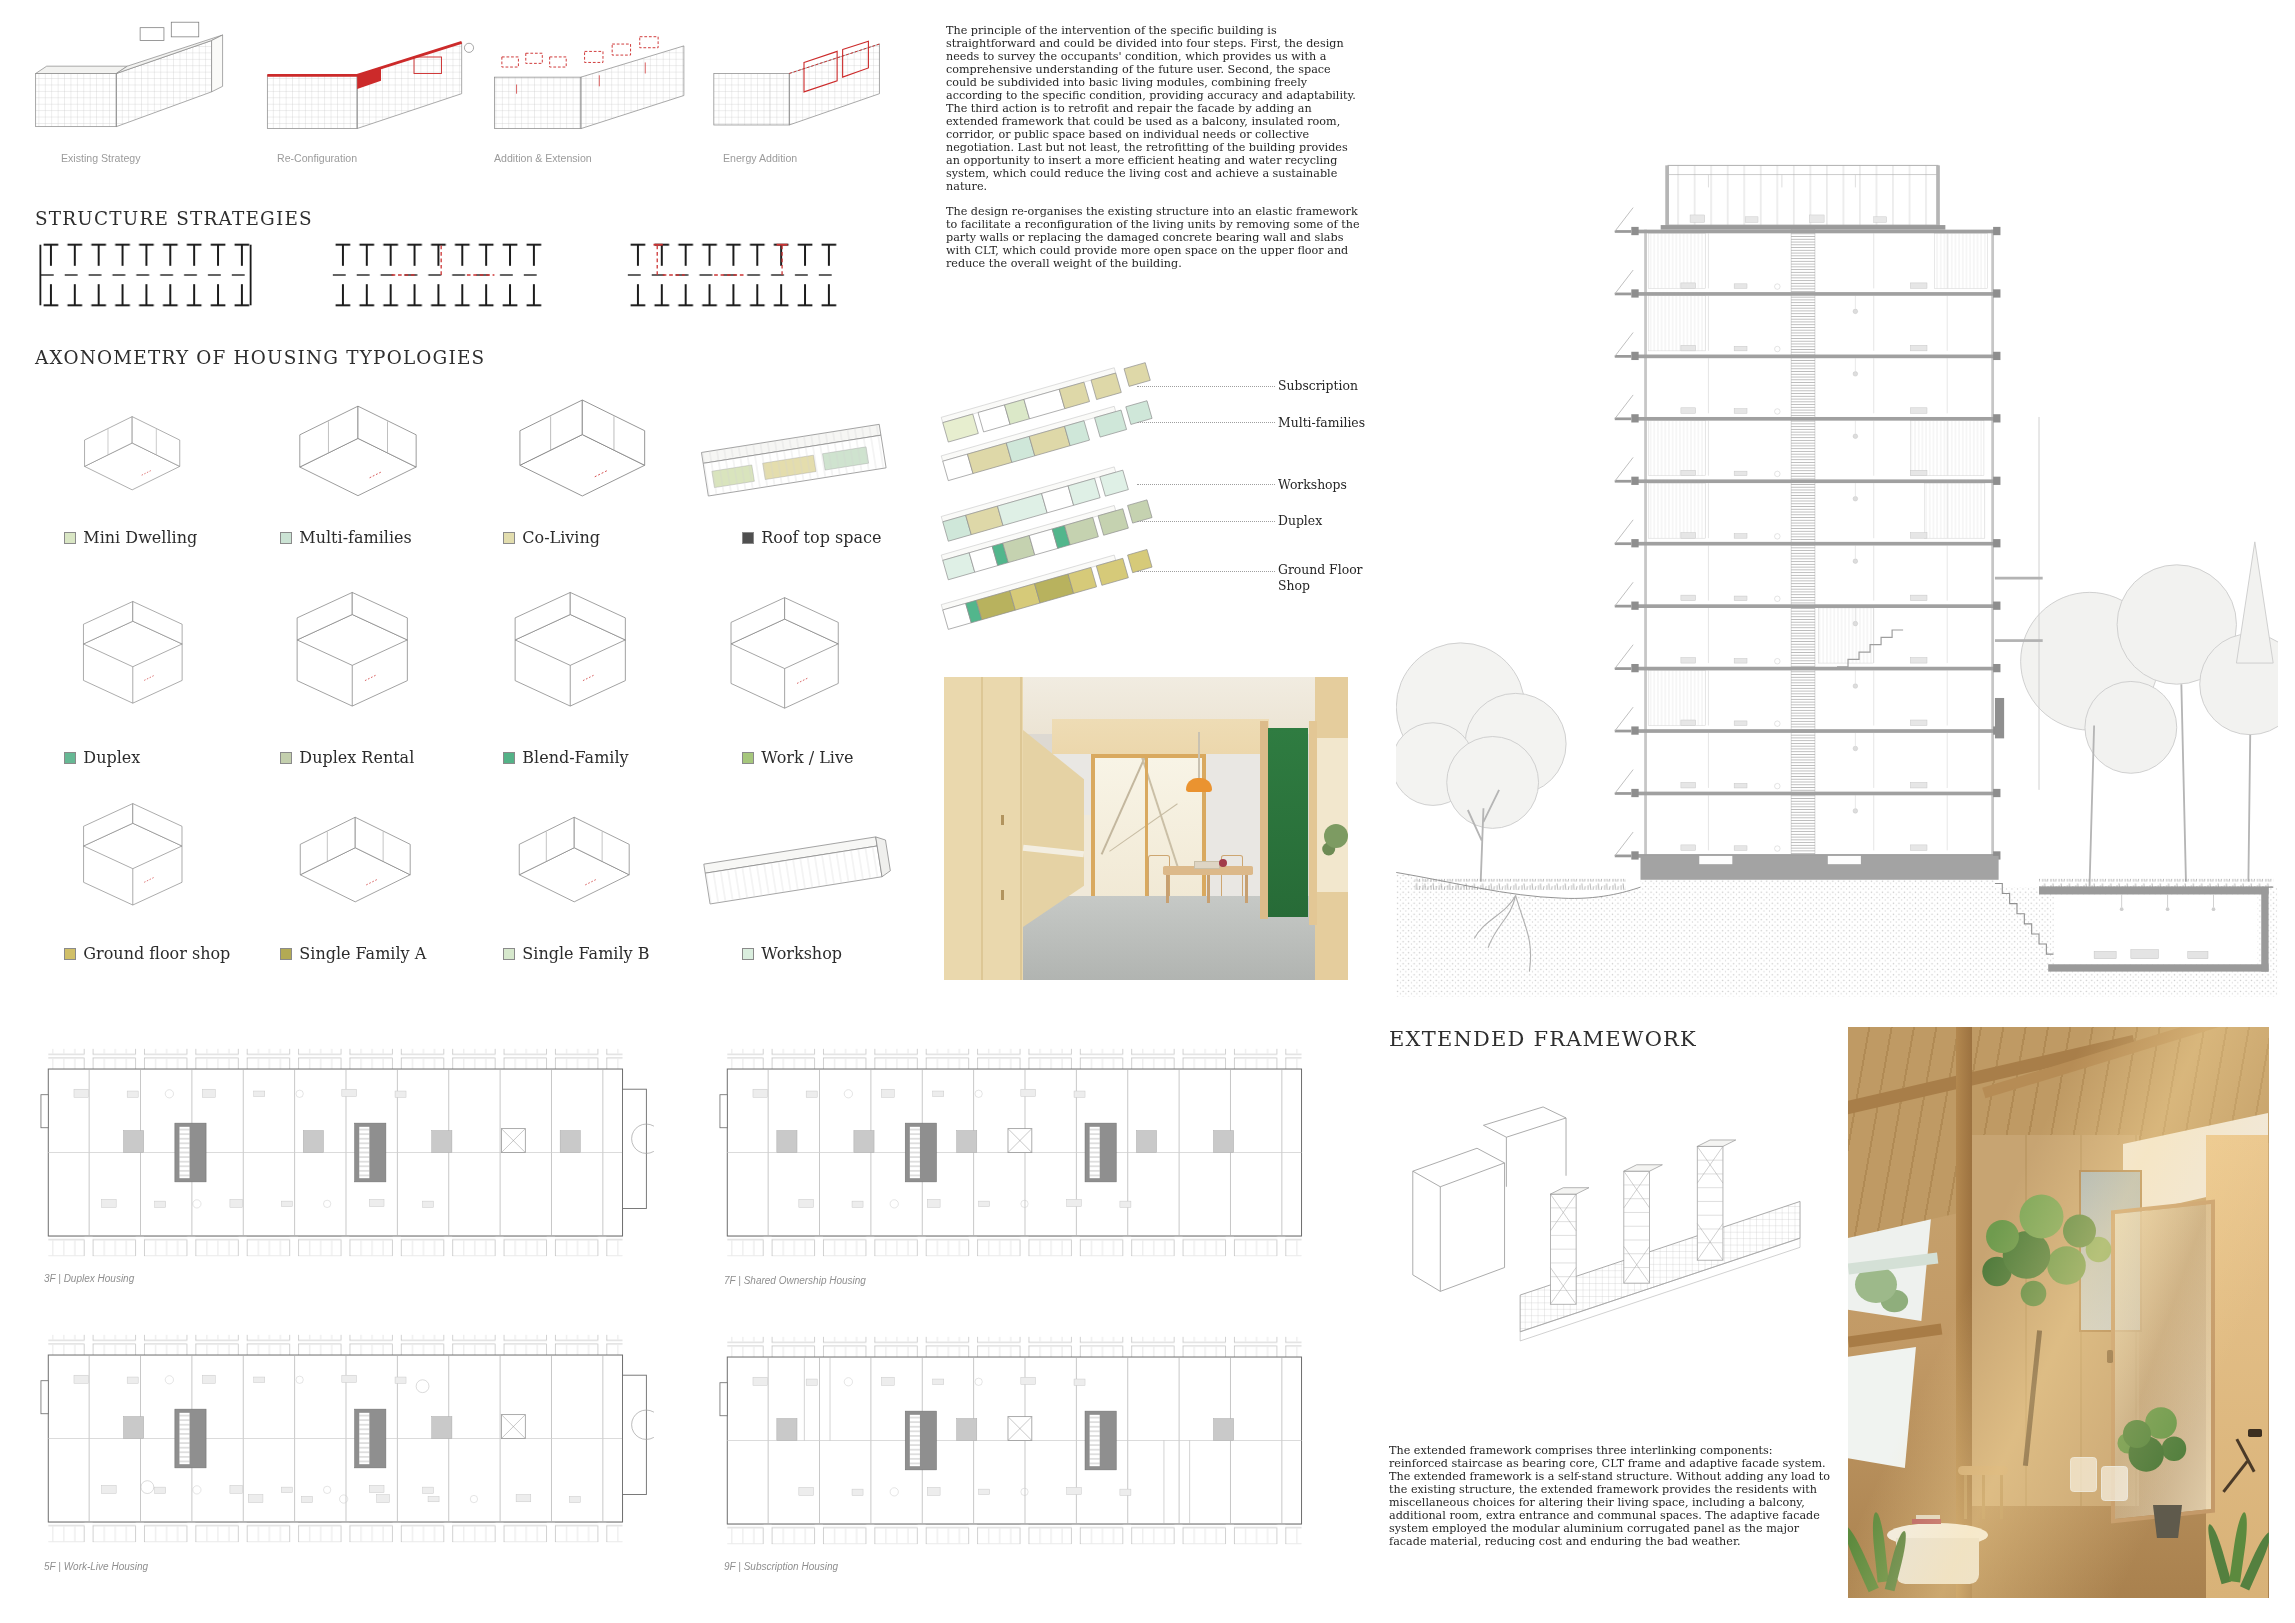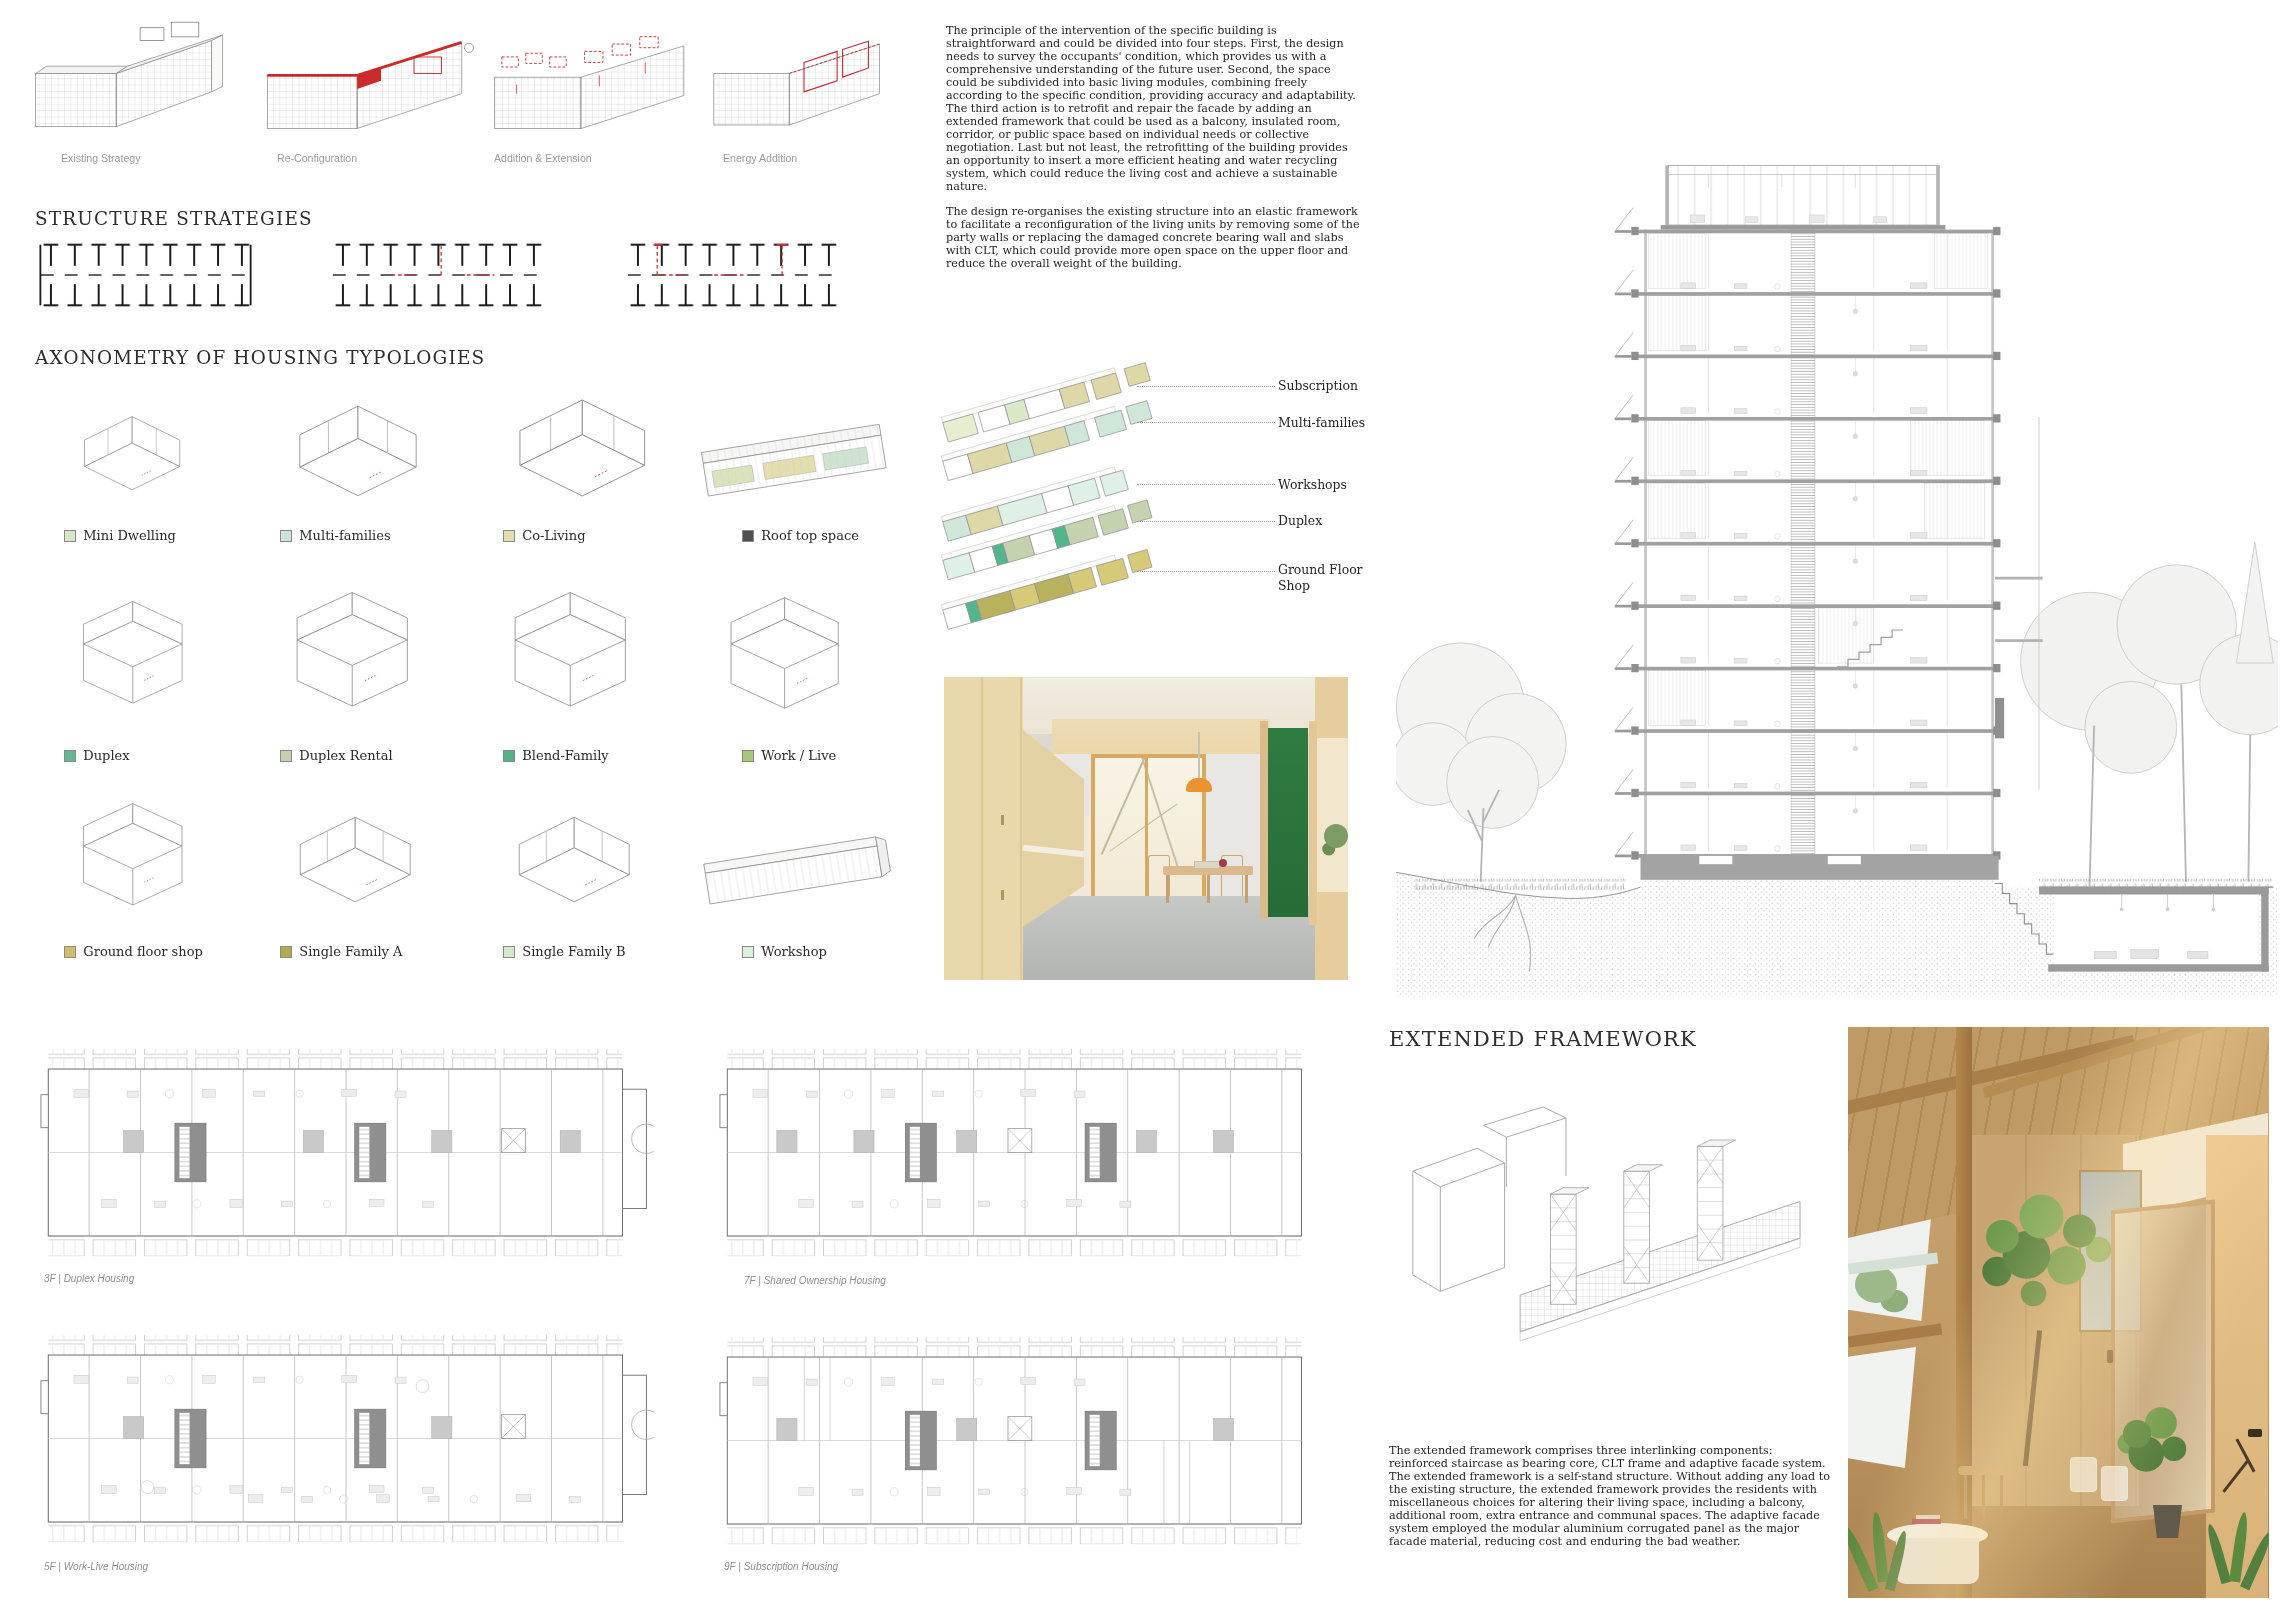--- a/index.html
+++ b/index.html
@@ -4,21 +4,21 @@
 <style>
   html,body{margin:0;padding:0;background:#dcdcdc;}
   #board{position:relative;width:2296px;height:1624px;background:#ffffff;
          font-family:"DejaVu Serif",serif;color:#222;overflow:hidden;}
   .abs{position:absolute;}
   .h1{font-size:18.4px;letter-spacing:1.2px;color:#2e2e2e;font-weight:400;}
   .cap{font-family:"Liberation Sans",sans-serif;font-size:10.6px;color:#9b9b9b;}
   .pcap{font-family:"Liberation Sans",sans-serif;font-size:10px;font-style:italic;color:#8f8f8f;}
   .para{font-size:11.2px;line-height:1.16;width:419px;color:#262626;}
   .para p{margin:0 0 12px 0;}
-  .leg{display:flex;align-items:center;gap:7.3px;font-size:13px;color:#2b2b2b;white-space:nowrap;}
+  .leg{display:flex;align-items:center;gap:7.3px;font-size:16px;color:#2b2b2b;white-space:nowrap;}
   .sw{width:10px;height:10px;border:0.9px solid #8a8a8a;display:inline-block;flex:0 0 auto;}
   .xlab{font-size:12.4px;color:#262626;line-height:1.25;}
   .leader{border-top:0.9px dotted #9e9e9e;width:138px;height:0;}
   svg{display:block;}
   .photo{overflow:hidden;}
   .photo *{position:absolute;}
   
   .k-ceil{left:0;top:0;width:404px;height:57px;background:linear-gradient(#f1ece1,#ece4d4);}
   .k-backwall{left:108px;top:42px;width:217px;height:178px;background:#e9e7e3;}
   .k-soffit{left:108px;top:42px;width:217px;height:35px;background:linear-gradient(#eedcb5,#ecd7ac);}
@@ -775,21 +775,21 @@
       <use href="#bathA" x="262" y="103"></use>
     <use href="#bathA" x="458" y="103"></use>
       <use href="#bathA" x="542" y="103"></use>
     <use href="#coreS" x="206" y="95"></use>
       <use href="#coreS" x="402" y="95"></use>
     <use href="#lift" x="318" y="101"></use>
     <use href="#fsp" x="40" y="58"></use>
       <use href="#fsp" x="90" y="178"></use>
     <rect x="4" y="64" width="8" height="36" fill="#ffffff" stroke="#6f6f6f" stroke-width="0.9"></rect>
   </svg>
-  <div class="abs pcap" style="left:744px;top:1275px">7F | Shared Ownership Housing</div>
+  <div class="abs pcap" style="left:724px;top:1275px">7F | Shared Ownership Housing</div>
 
   <svg class="abs" style="left:37px;top:1322px" width="617" height="233" viewBox="0 0 672 254">
     <rect x="12" y="14" width="626" height="22" fill="url(#pbal)"></rect>
     <rect x="12" y="218" width="626" height="22" fill="url(#pbal)"></rect>
     <rect x="12" y="36" width="626" height="182" fill="#ffffff" stroke="#6f6f6f" stroke-width="1.1"></rect>
     <rect x="12" y="36" width="626" height="182" fill="url(#pdiv)"></rect>
     <line x1="12" y1="127" x2="638" y2="127" stroke="#cdcdcd" stroke-width="0.8"></line>
     <use href="#bathA" x="94" y="103"></use>
       <use href="#bathA" x="430" y="103"></use>
     <use href="#coreS" x="150" y="95"></use>

